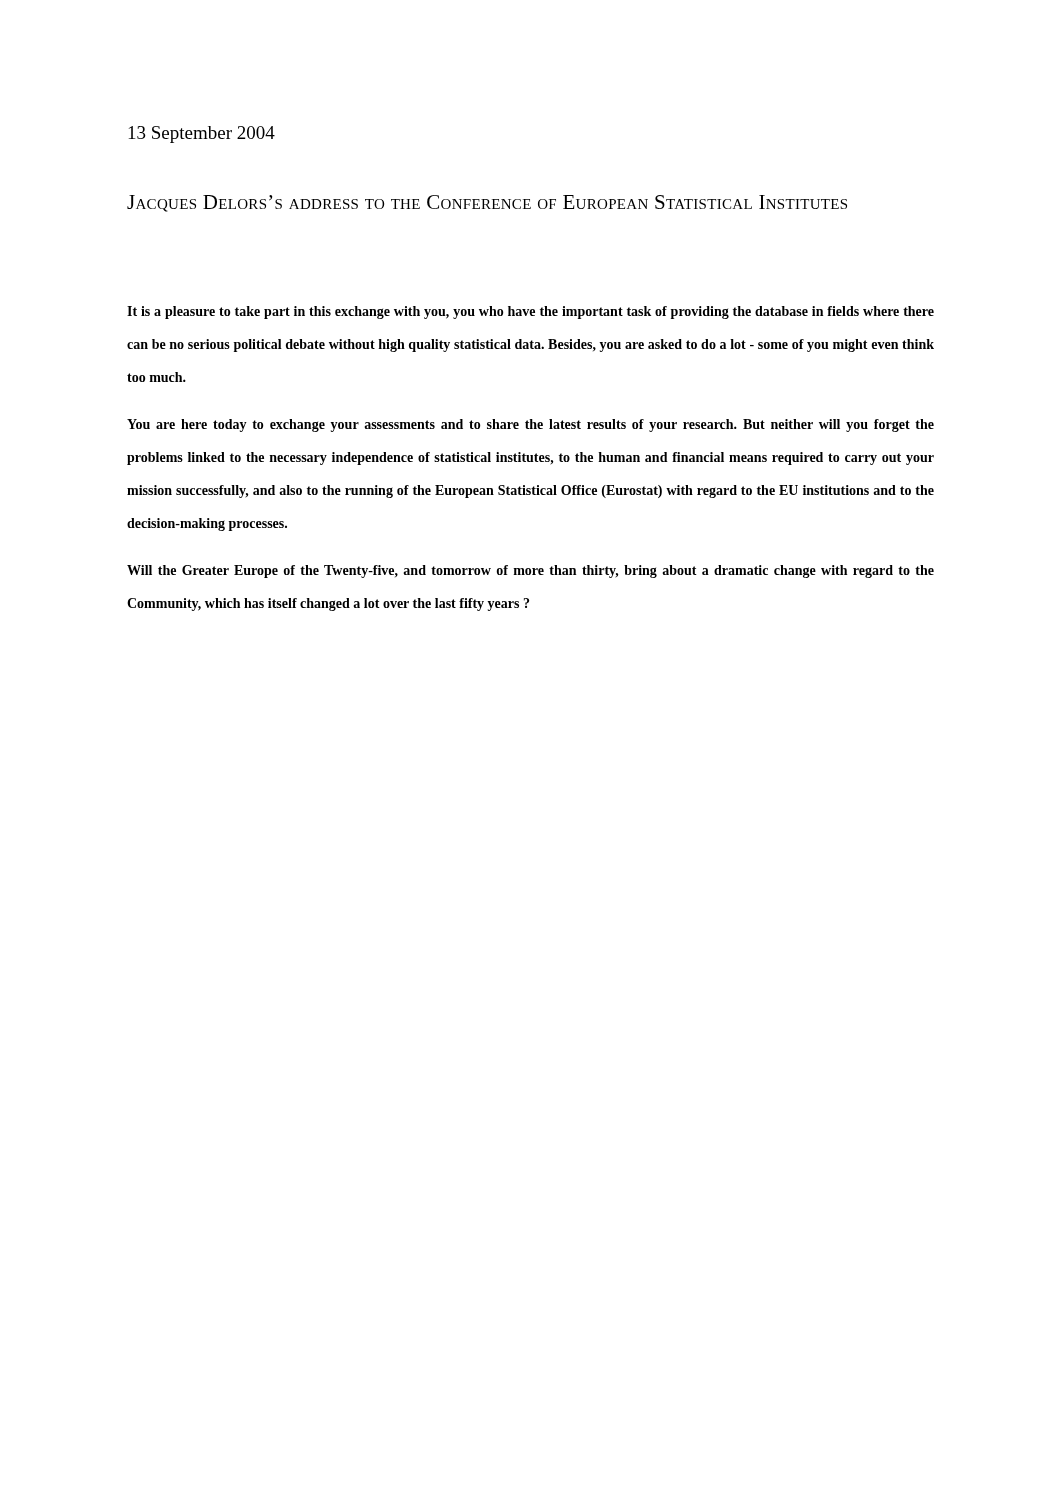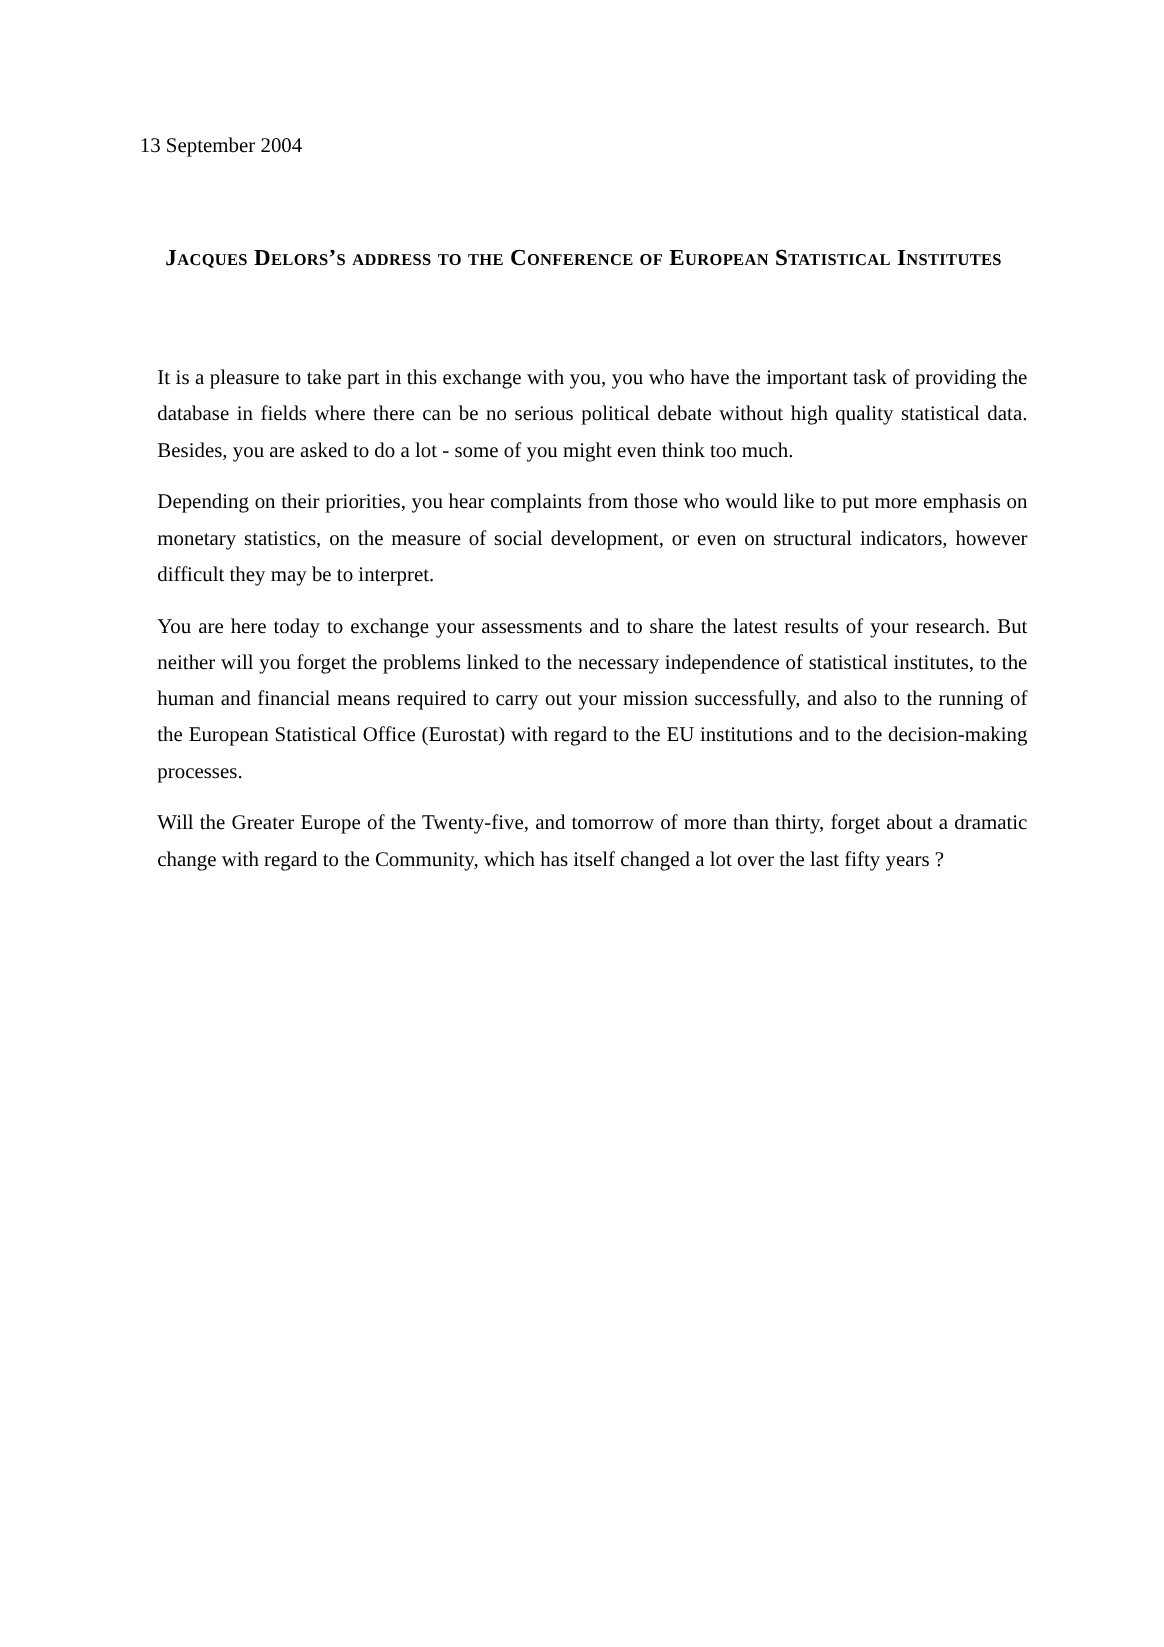--- a/index.html
+++ b/index.html
@@ -21,46 +21,45 @@
     box-sizing: border-box;
     padding: 121px 124px 0 127px;
   }
   .date {
     margin: 0;
     font-size: 19px;
     line-height: 24px;
     font-weight: normal;
   }
   .title {
-    margin: 76px 0 0 0;
+    margin: 44px 0 0 0;
     font-size: 21px;
     line-height: 26px;
-    font-weight: bold;
+    font-weight: normal;
     font-variant: small-caps;
-    text-align: center;
     letter-spacing: 0.3px;
   }
   .doc-body {
     margin-top: 80px;
   }
   .doc-body p {
-    margin: 0 0 14px 16px;
-    font-size: 19px;
+    margin: 0 0 14px 0;
+    font-size: 14px;
     line-height: 33px;
     text-align: justify;
     text-justify: inter-word;
+    font-weight: bold;
   }
 </style>
 </head>
 <body>
 
 <div class="page">
   <div class="content">
     <p class="date">13 September 2004</p>
     <h1 class="title">Jacques Delors’s address to the Conference of European Statistical Institutes</h1>
     <div class="doc-body">
         <p>It is a pleasure to take part in this exchange with you, you who have the important task of providing the database in fields where there can be no serious political debate without high quality statistical data. Besides, you are asked to do a lot - some of you might even think too much.</p>
-        <p>Depending on their priorities, you hear complaints from those who would like to put more emphasis on monetary statistics, on the measure of social development, or even on structural indicators, however difficult they may be to interpret.</p>
         <p>You are here today to exchange your assessments and to share the latest results of your research. But neither will you forget the problems linked to the necessary independence of statistical institutes, to the human and financial means required to carry out your mission successfully, and also to the running of the European Statistical Office (Eurostat) with regard to the EU institutions and to the decision-making processes.</p>
-        <p>Will the Greater Europe of the Twenty-five, and tomorrow of more than thirty, forget about a dramatic change with regard to the Community, which has itself changed a lot over the last fifty years ?</p>
+        <p>Will the Greater Europe of the Twenty-five, and tomorrow of more than thirty, bring about a dramatic change with regard to the Community, which has itself changed a lot over the last fifty years ?</p>
       </div>
   </div>
 </div>
 
 </body></html>

